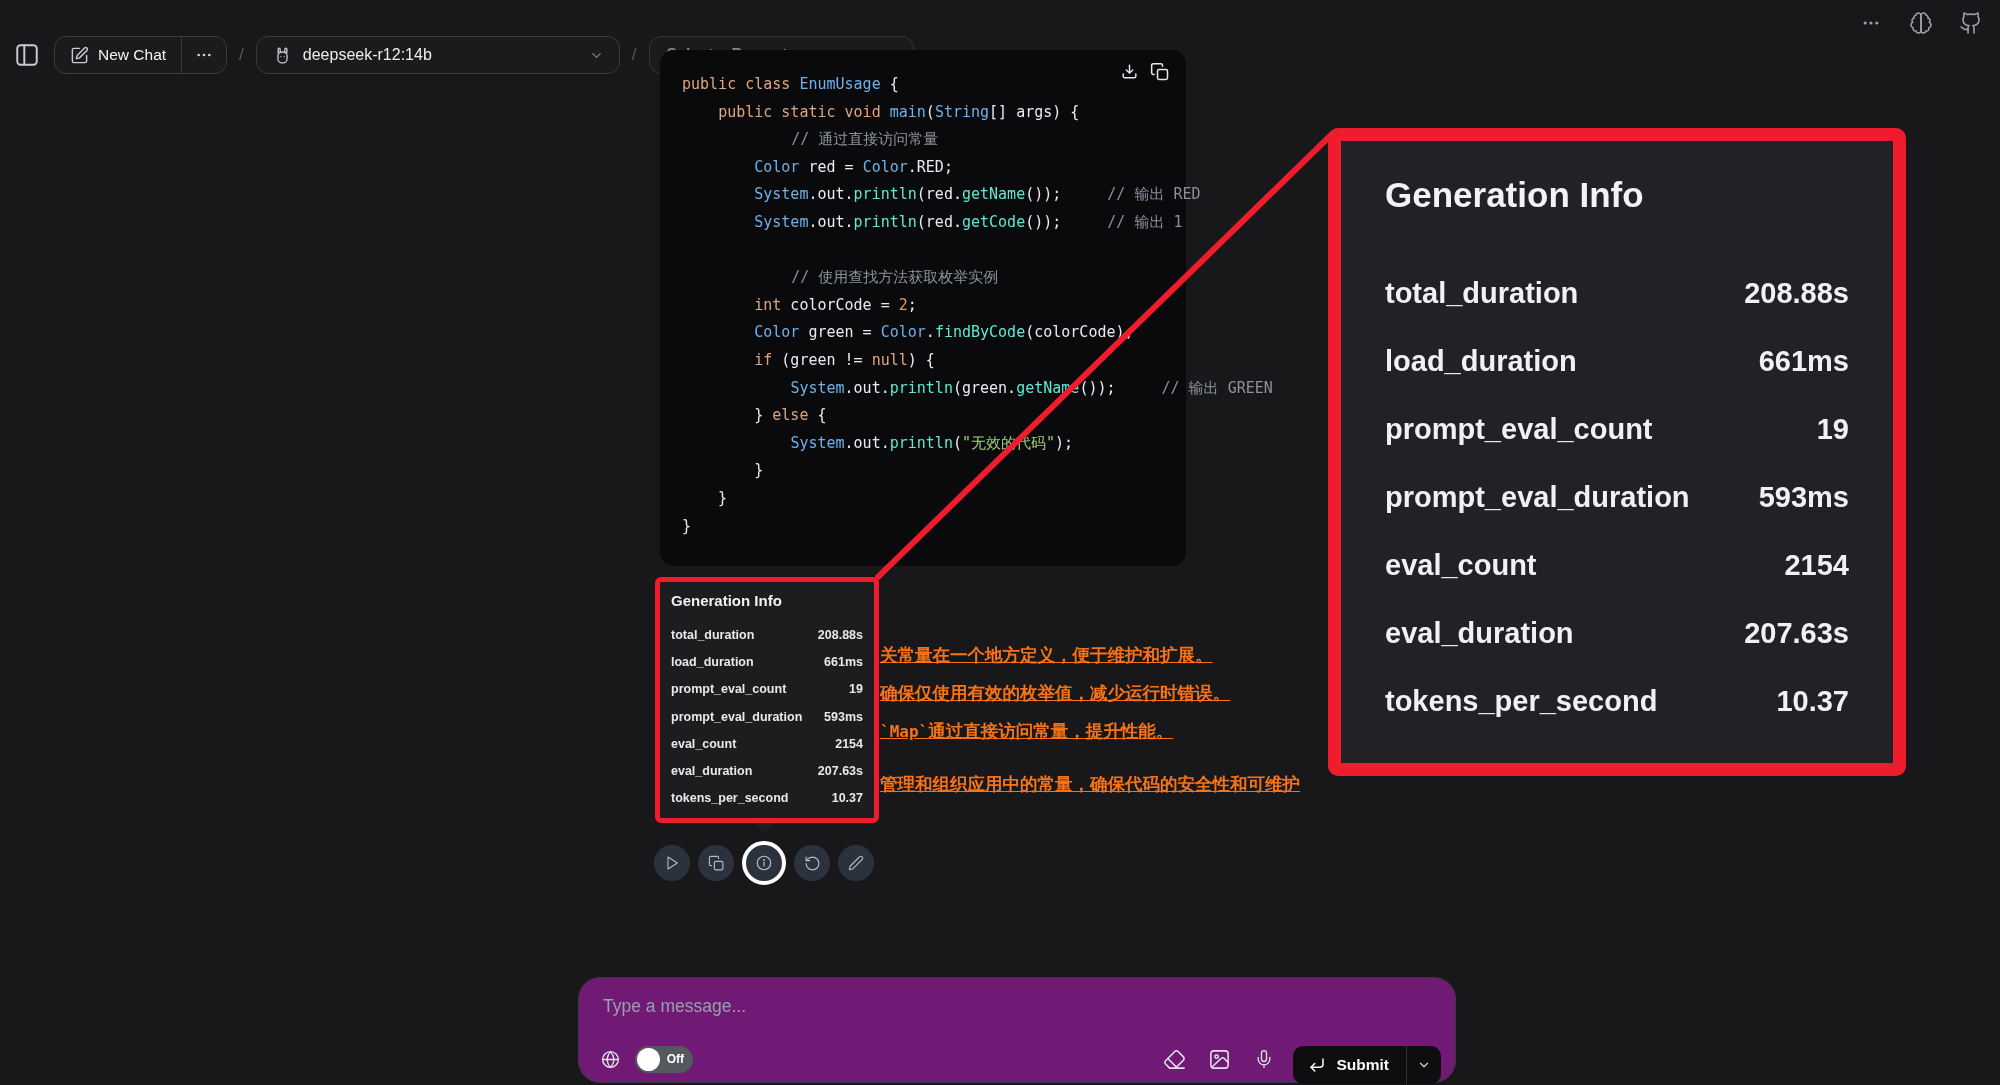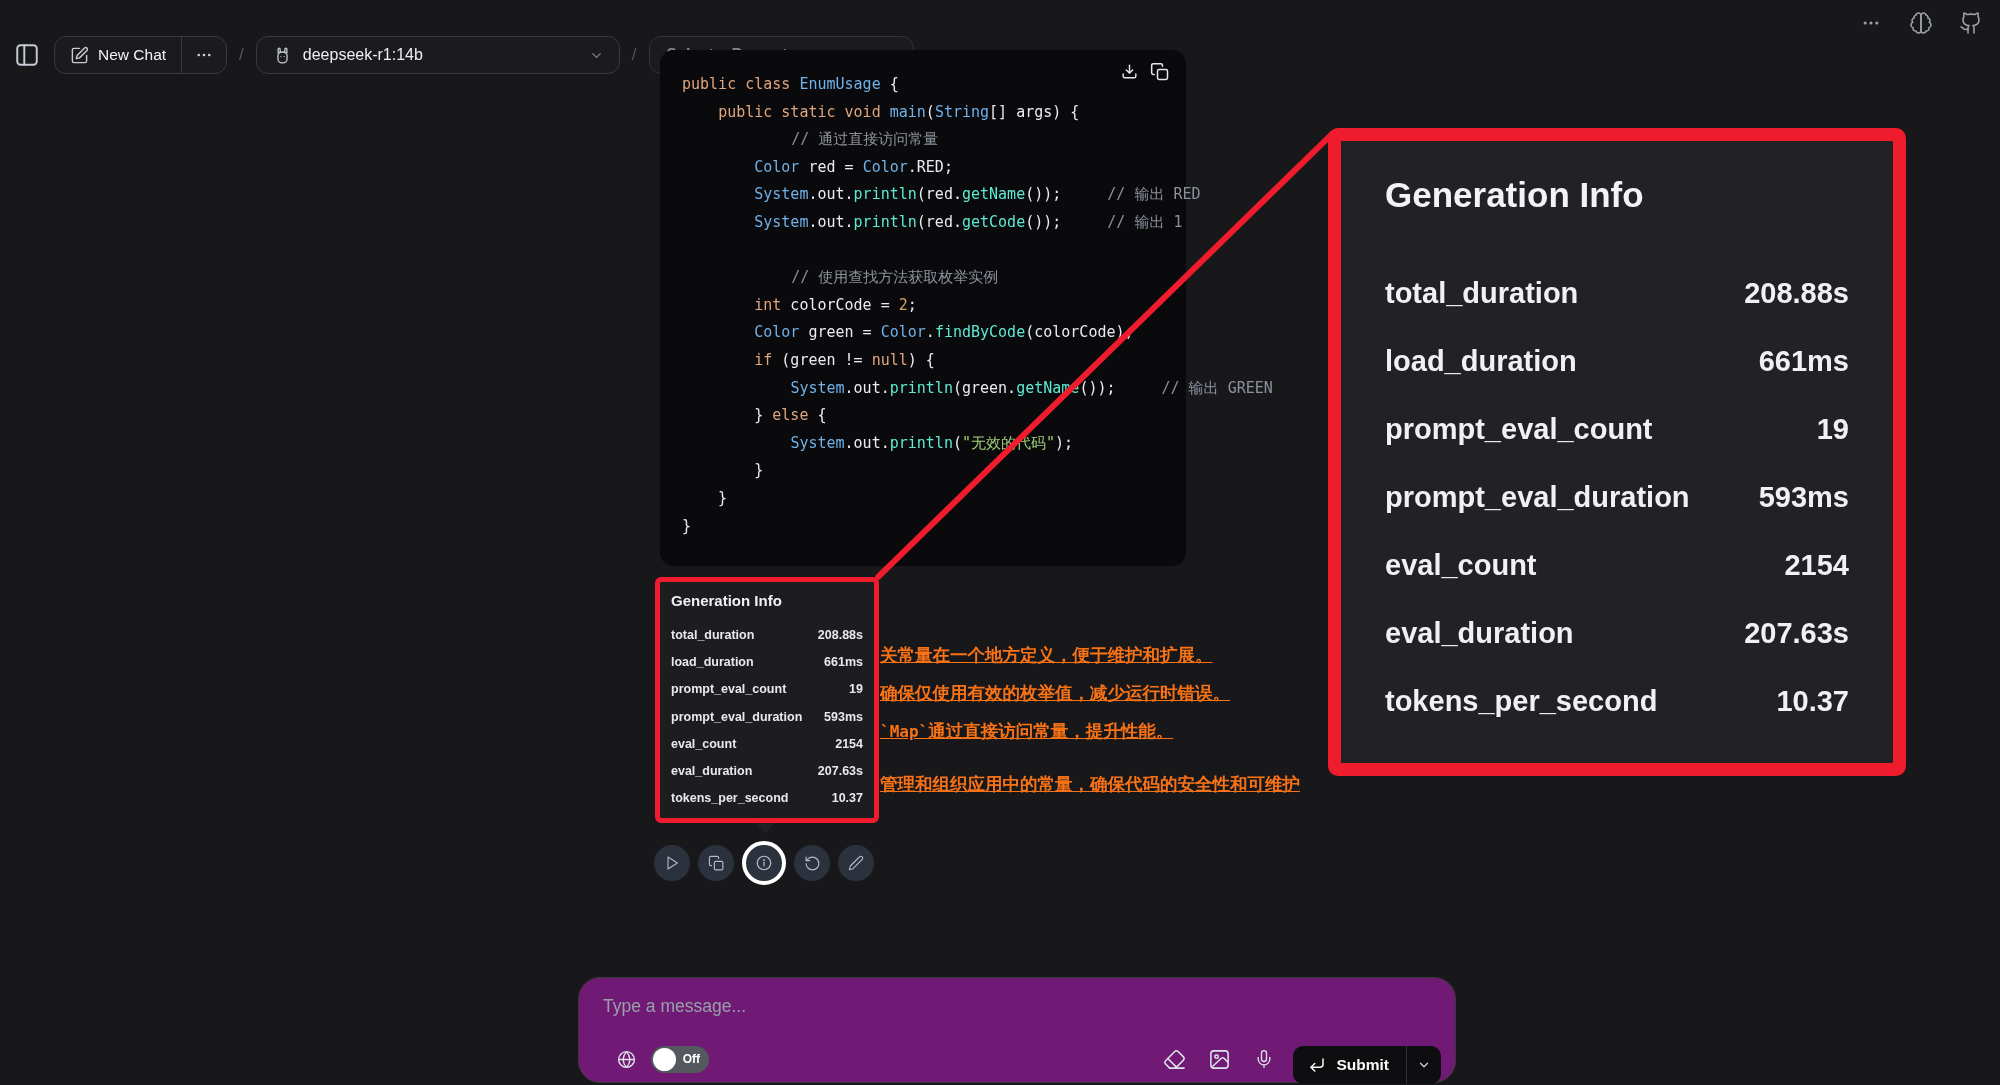--- a/index.html
+++ b/index.html
@@ -64,21 +64,21 @@
   
   .actions{position:absolute;left:654px;top:841px;height:44px;display:flex;align-items:center;gap:8px;z-index:3;}
   .act-btn{width:36px;height:36px;border-radius:50%;background:#2b323d;display:flex;align-items:center;justify-content:center;cursor:pointer;}
   .act-btn .ic{stroke:#b4bcc7;stroke-width:1.6;}
   .act-btn.active{border:4px solid #ffffff;}
 
   
   .composer{position:absolute;left:578px;top:977px;width:878px;height:106px;box-sizing:border-box;
     background:#701a75;border:1px solid #39393d;border-radius:22px;z-index:2;}
   .placeholder{position:absolute;left:24px;top:18px;color:#99a0ab;font-size:17.5px;}
-  .comp-row{position:absolute;left:32px;right:14px;bottom:4px;height:38px;display:flex;align-items:center;text-align:center;}
+  .comp-row{position:absolute;left:16px;right:14px;bottom:4px;height:38px;display:flex;align-items:center;text-align:center;}
   .toggle{position:relative;margin-left:10px;width:58px;height:27px;border-radius:14px;background:#55585e;cursor:pointer;}
   .knob{position:absolute;left:2px;top:2px;width:23px;height:23px;border-radius:50%;background:#ffffff;}
   .toggle-label{position:absolute;right:9px;top:6px;color:#ffffff;font-size:12px;font-weight:700;}
   .right-icons{display:flex;align-items:center;gap:15px;}
   .submit-split{margin-left:14px;height:38px;background:#0e0e10;border-radius:10px;display:flex;align-items:center;overflow:hidden;cursor:pointer;margin-top:11px;}
   .submit-main{display:flex;align-items:center;gap:10px;padding:0 17px 0 15px;height:100%;}
   .submit-label{color:#fafafa;font-size:15.5px;font-weight:600;}
   .submit-div{width:1px;height:100%;background:#323236;}
   .submit-caret{width:34px;height:100%;display:flex;align-items:center;justify-content:center;}
 </style>
@@ -114,21 +114,21 @@
       </div>
       <span class="slash">/</span>
       <div class="pill model-pill">
         <svg class="ic" width="21" height="21" viewBox="0 0 24 24" style="stroke-width:1.5">
           <path d="M9.3 8.6V4.9c0-.9-.6-1.4-1.2-1.4-.5 0-1.1.4-1.1 1.3v4.4"></path>
           <path d="M14.7 8.6V4.9c0-.9.6-1.4 1.2-1.4.5 0 1.1.4 1.1 1.3v4.4"></path>
           <rect x="6.8" y="8" width="10.4" height="12.5" rx="4.5"></rect>
           <circle cx="10.2" cy="13.2" r="0.7" fill="#c6ccd4" stroke="none"></circle>
           <circle cx="13.8" cy="13.2" r="0.7" fill="#c6ccd4" stroke="none"></circle>
         </svg>
-        <span class="model-name">deepseek-r1:14b</span>
+        <span class="model-name">deepseek-r12:14b</span>
         <span class="grow"></span>
         <svg class="ic" width="15" height="15" viewBox="0 0 24 24" style="stroke:#84898f">
             <polyline points="6 9 12 15 18 9"></polyline>
           </svg>
       </div>
       <span class="slash">/</span>
       <div class="pill prompt-pill">
         <span class="prompt-label">Select a Prompt</span>
         <span class="grow"></span>
         <svg class="ic" width="15" height="15" viewBox="0 0 24 24" style="stroke:#6d7177">

